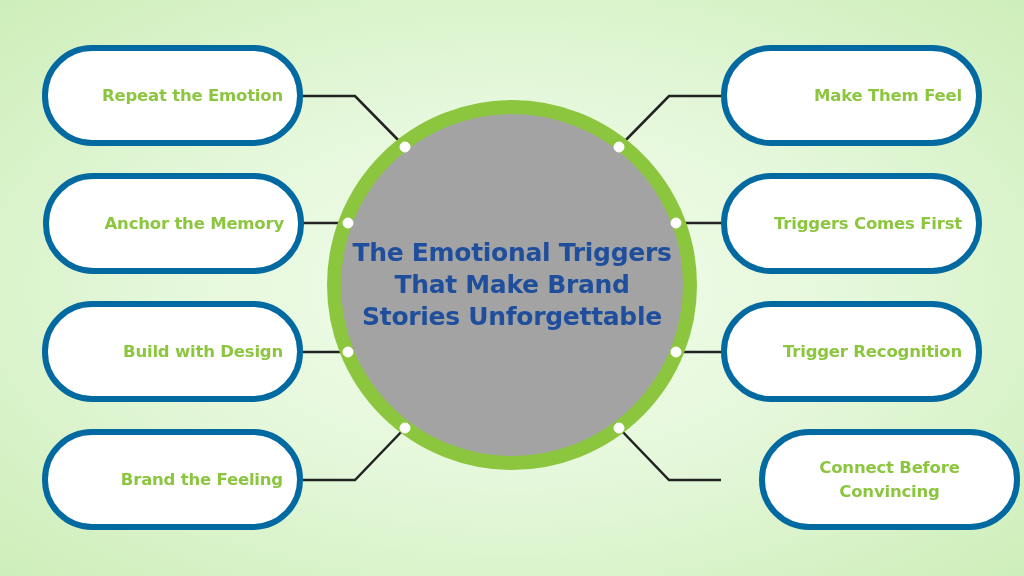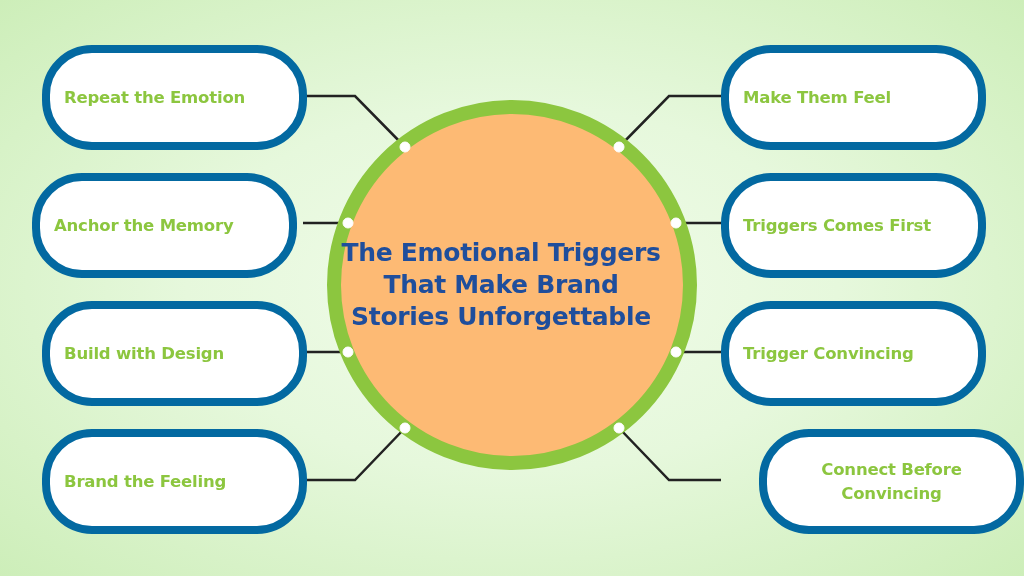--- a/index.html
+++ b/index.html
@@ -4,32 +4,32 @@
 <style>
   html, body { margin: 0; padding: 0; }
   body {
     width: 1024px; height: 576px; overflow: hidden; position: relative;
     background: radial-gradient(ellipse at 50% 50%, #f1fcea 0%, #e6f8dc 45%, #cdeeb9 100%);
     font-family: "DejaVu Sans", sans-serif;
   }
   #connectors { position: absolute; left: 0; top: 0; width: 1024px; height: 576px; }
   .pill {
     position: absolute; width: 249px; height: 89px;
-    border: 8px solid #0369a1; border-radius: 50px; background: #ffffff;
-    display: flex; align-items: center; justify-content: flex-start; text-align: center;
+    border: 6px solid #0369a1; border-radius: 50px; background: #ffffff;
+    display: flex; align-items: center; justify-content: flex-end; text-align: center;
     box-sizing: content-box;
   }
   .pill span {
     color: #8cc63f; font-weight: bold; font-size: 16.5px; line-height: 24px;
     letter-spacing: -0.2px; padding: 0 14px;
   }
   .center-circle {
     position: absolute; left: 327px; top: 100px; width: 342px; height: 342px;
-    border: 14px solid #8cc63f; border-radius: 50%; background: #fdba74;
-    display: flex; align-items: center; text-align: center;
+    border: 14px solid #8cc63f; border-radius: 50%; background: #a3a3a3;
+    display: flex; align-items: center; justify-content: center; text-align: center;
   }
   .center-circle span {
     color: #1f4e9c; font-weight: bold; font-size: 25px; line-height: 32px; width: 320px;
     letter-spacing: -0.3px;
   }
 </style>
 </head>
 <body>
 
 <svg id="connectors" xmlns="http://www.w3.org/2000/svg">
@@ -58,34 +58,34 @@
     <circle cx="619" cy="147" r="5"></circle>
     <circle cx="676" cy="223" r="5"></circle>
     <circle cx="676" cy="352" r="5"></circle>
     <circle cx="619" cy="428" r="5"></circle>
   </g>
 </svg>
 
 <div class="pill" style="left:42px;top:45px">
   <span>Repeat the Emotion</span>
 </div>
-<div class="pill" style="left:32px;top:173px">
+<div class="pill" style="left:43px;top:173px">
   <span>Anchor the Memory</span>
 </div>
 <div class="pill" style="left:42px;top:301px">
   <span>Build with Design</span>
 </div>
 <div class="pill" style="left:42px;top:429px">
   <span>Brand the Feeling</span>
 </div>
 
 <div class="pill" style="left:721px;top:45px">
   <span>Make Them Feel</span>
 </div>
 <div class="pill" style="left:721px;top:173px">
   <span>Triggers Comes First</span>
 </div>
 <div class="pill" style="left:721px;top:301px">
-  <span>Trigger Convincing</span>
+  <span>Trigger Recognition</span>
 </div>
 <div class="pill" style="left:759px;top:429px">
   <span>Connect Before Convincing</span>
 </div>
 
 </body></html>

